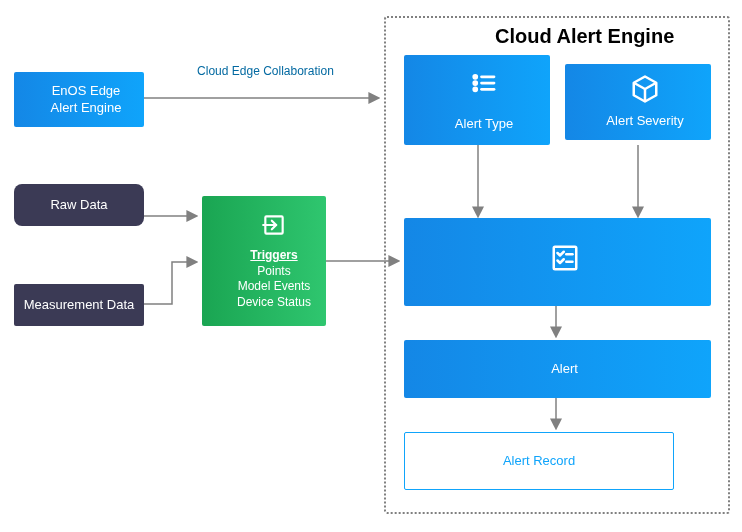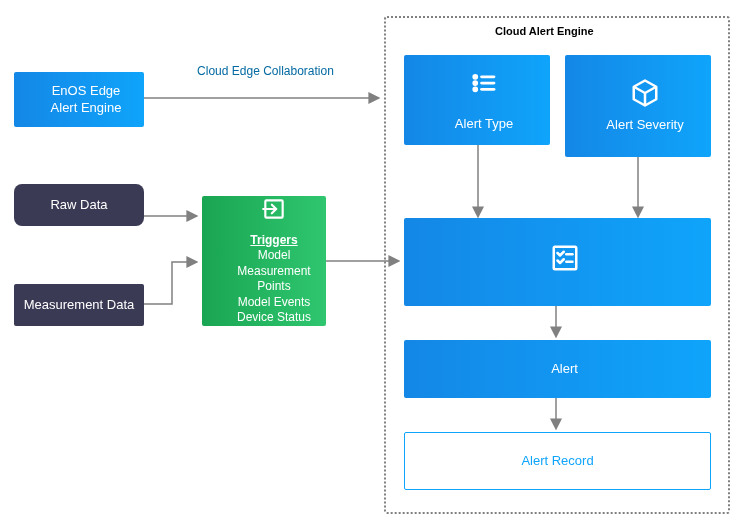--- a/index.html
+++ b/index.html
@@ -4,21 +4,21 @@
 <style>
   * { box-sizing: border-box; margin: 0; padding: 0; }
   body { font-family: Arial, Helvetica, sans-serif; width: 742px; height: 532px; position: relative; background: #fff; }
   svg.canvas { position: absolute; top: 0; left: 0; width: 742px; height: 532px; }
   .box { position: absolute; border-radius: 2px; color: #fff; display: flex; flex-direction: column; align-items: center; justify-content: center; text-align: center; font-size: 13px; line-height: 1.3; }
   .blue-grad { background: linear-gradient(to right, #1487e6, #0fa4fb); padding-left: 14px; }
   .green-grad { background: linear-gradient(to right, #1aa552, #2fc66f); }
   .dark { background: #3b3a55; }
   .white-blue { background: #fff; border: 1px solid #0fa4fb; color: #0fa4fb; }
   .triggers-title { text-decoration: underline; font-weight: bold; margin-top: 2px; }
-  .container-title { position: absolute; font-weight: bold; font-size: 11px; text-align: right; }
+  .container-title { position: absolute; font-weight: bold; font-size: 20px; text-align: right; }
   .edge-label { position: absolute; font-size: 12px; color: #0369a1; text-align: center; }
   .dotted-container { position: absolute; border: 2px dotted #808080; border-radius: 3px; }
   .icon-wrap { margin-bottom: 4px; }
 </style>
 </head>
 <body>
 
 <div class="dotted-container" style="left:384px; top:16px; width:346px; height:498px;"></div>
 <div class="container-title" style="left:495px; top:25px;">Cloud Alert Engine</div>
 
@@ -63,41 +63,40 @@
 
 <div class="box green-grad" style="left:202px; top:196px; width:124px; height:130px; font-size:12px;padding-left:20px;">
   <span class="icon-wrap">
     <svg width="26" height="26" viewBox="0 0 24 24" fill="none" stroke="#fff" stroke-width="2">
       <rect x="4" y="4" width="16" height="16" rx="1"></rect>
       <path d="M 2 12 L 14 12" stroke-linecap="round"></path>
       <path d="M 10 8 L 14 12 L 10 16" stroke-linecap="round" stroke-linejoin="round"></path>
     </svg>
   </span>
   <span class="triggers-title">Triggers</span>
-  <span>Model Measurement</span>
   <span>Points</span>
   <span>Model Events</span>
   <span>Device Status</span>
 </div>
 
 <div class="box blue-grad" style="left:404px; top:55px; width:146px; height:90px;gap:9px;">
   <span class="icon-wrap">
     <svg width="30" height="30" viewBox="0 0 24 24" fill="none" stroke="#fff" stroke-width="2.2" stroke-linecap="round">
       <circle cx="5" cy="7" r="1.2" fill="#fff"></circle>
         <line x1="10" y1="7" x2="20" y2="7"></line>
       <circle cx="5" cy="12" r="1.2" fill="#fff"></circle>
         <line x1="10" y1="12" x2="20" y2="12"></line>
       <circle cx="5" cy="17" r="1.2" fill="#fff"></circle>
         <line x1="10" y1="17" x2="20" y2="17"></line>
     </svg>
   </span>
   <span>Alert Type</span>
 </div>
 
-<div class="box blue-grad" style="left:565px; top:55px; width:146px; height:102px;">
+<div class="box blue-grad" style="left:565px; top:64px; width:146px; height:76px;">
   <span class="icon-wrap">
     <svg width="30" height="30" viewBox="0 0 24 24" fill="none" stroke="#fff" stroke-width="2" stroke-linejoin="round">
       <path d="M12 2 L21 7 L21 17 L12 22 L3 17 L3 7 Z"></path>
       <path d="M3 7 L12 12 L21 7"></path>
       <path d="M12 12 L12 22"></path>
     </svg>
   </span>
   <span>Alert Severity</span>
 </div>
 
@@ -110,15 +109,15 @@
       <path d="M6 14 L8 16 L11 13"></path>
         <line x1="13" y1="15" x2="18" y2="15"></line>
     </svg>
   </span>
 </div>
 
 <div class="box blue-grad" style="left:404px; top:340px; width:307px; height:58px;">
   <span>Alert</span>
 </div>
 
-<div class="box white-blue" style="left:404px; top:432px; width:307px; height:58px;">
+<div class="box white-blue" style="left:404px; top:432px; width:270px; height:58px;">
   <span>Alert Record</span>
 </div>
 
 </body></html>

